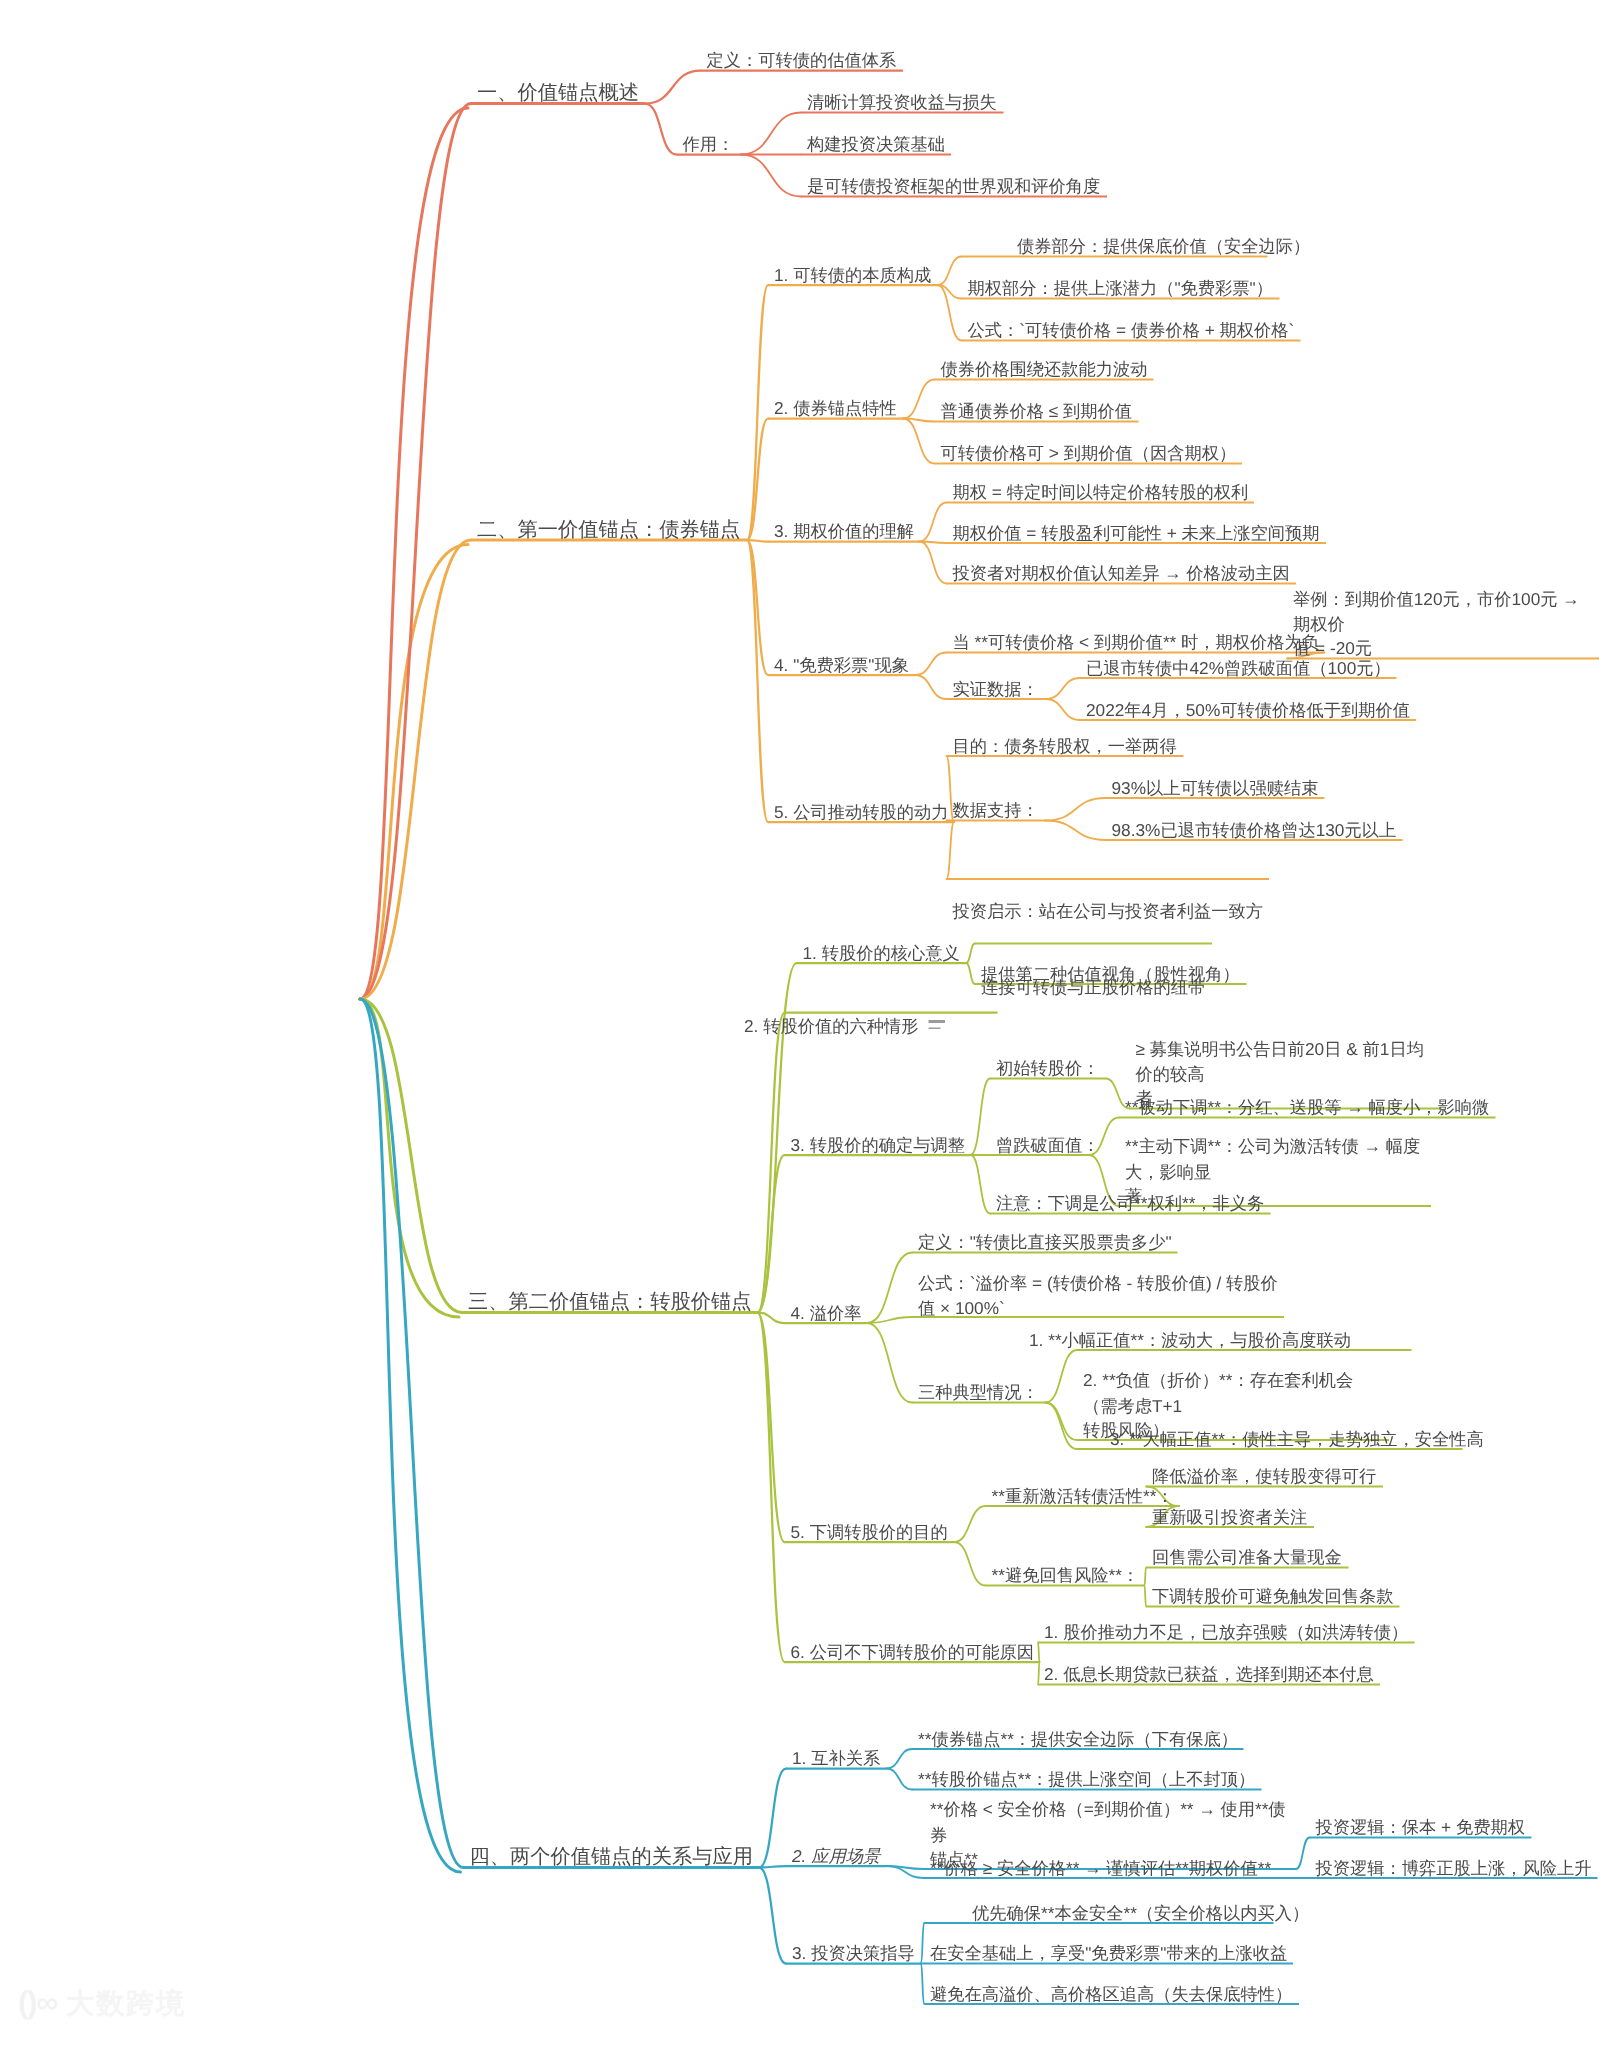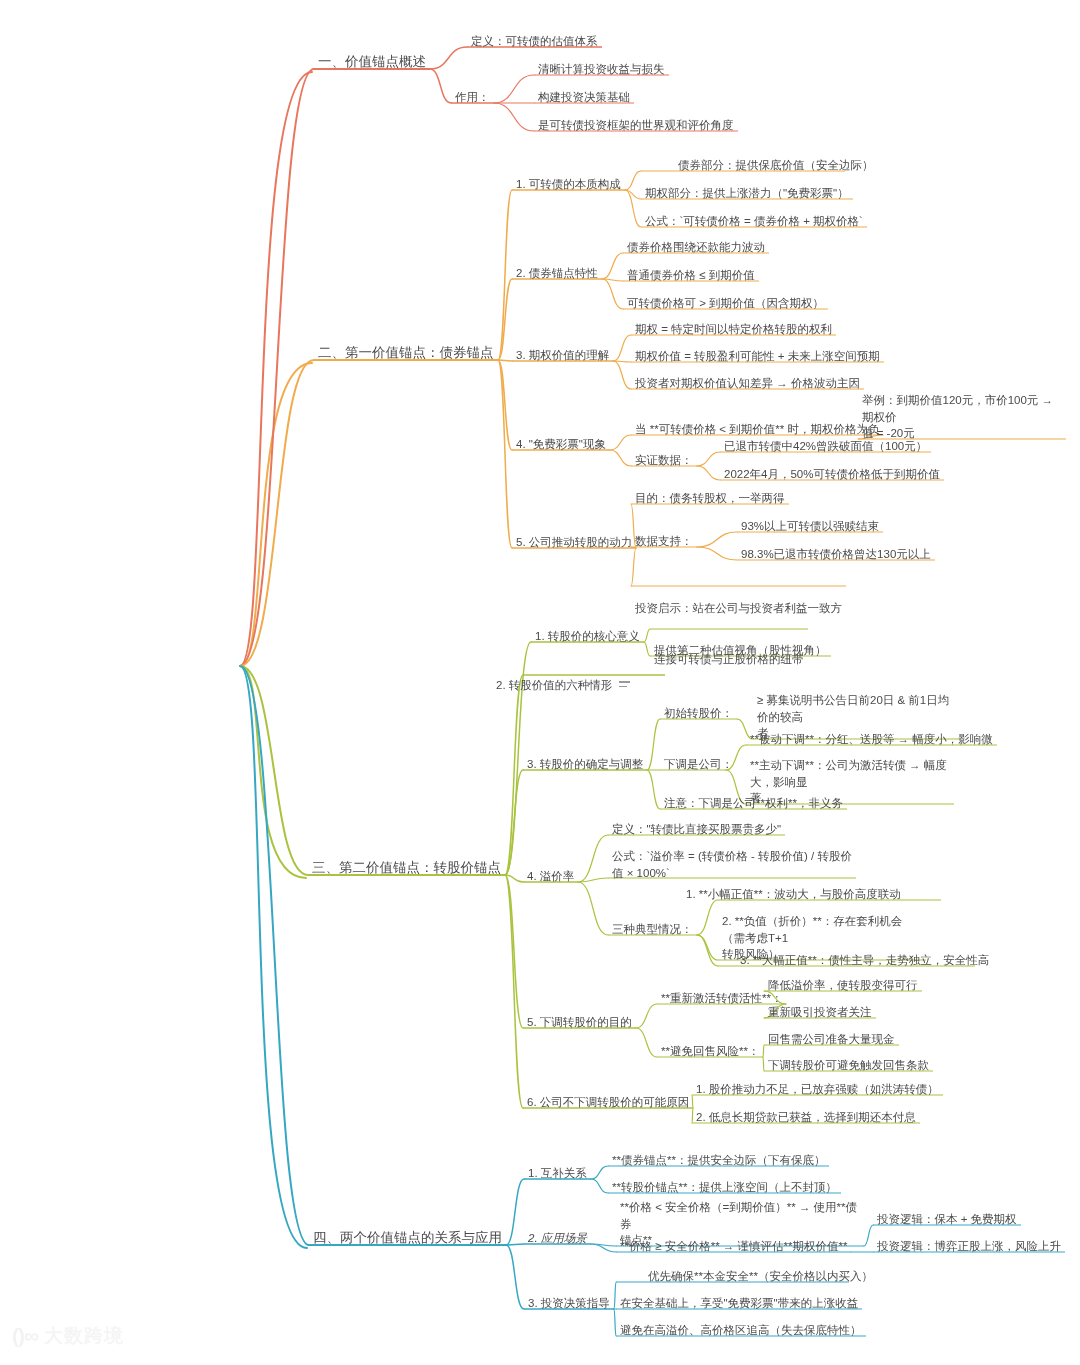--- a/index.html
+++ b/index.html
@@ -214,21 +214,21 @@
       <div class="node lvl3" style="left: 635px; top: 600px; font-family: Liberation Serif, serif;">投资启示：站在公司与投资者利益一致方</div>
       <div class="node lvl1" style="left: 312px; top: 858px;">三、第二价值锚点：转股价锚点</div>
       <div class="node lvl2" style="left: 535px; top: 628px;">1. 转股价的核心意义</div>
       <div class="node lvl3" style="left: 654px; top: 615px; margin-top: 36px;">连接可转债与正股价格的纽带</div>
       <div class="node lvl3" style="left: 654px; top: 642px;">提供第二种估值视角（股性视角）</div>
       <div class="node lvl2" style="left: 496px; top: 661px; margin-top: 16px;">2. 转股价值的六种情形<span class="collapse-icon"><i></i><i></i></span></div>
       <div class="node lvl2" style="left: 527px; top: 756px;">3. 转股价的确定与调整</div>
       <div class="node lvl3" style="left: 664px; top: 705px;">初始转股价：</div>
       <div class="node lvl4" style="left: 757px; top: 692px; width: 200px;">≥ 募集说明书公告日前20日 &amp; 前1日均价的较高
 者</div>
-      <div class="node lvl3" style="left: 664px; top: 756px;">下调是公司：</div>
+      <div class="node lvl3" style="left: 664px; top: 756px;">曾跌破面值：</div>
       <div class="node lvl4" style="left: 750px; top: 731px;">**被动下调**：分红、送股等 → 幅度小，影响微</div>
       <div class="node lvl4" style="left: 750px; top: 757px; width: 200px;">**主动下调**：公司为激活转债 → 幅度大，影响显
 著</div>
       <div class="node lvl3" style="left: 664px; top: 795px;">注意：下调是公司**权利**，非义务</div>
       <div class="node lvl2" style="left: 527px; top: 868px;">4. 溢价率</div>
       <div class="node lvl3" style="left: 612px; top: 821px;">定义："转债比直接买股票贵多少"</div>
       <div class="node lvl3" style="left: 612px; top: 848px; width: 240px;">公式：`溢价率 = (转债价格 - 转股价值) / 转股价
 值 × 100%`</div>
       <div class="node lvl3" style="left: 612px; top: 921px;">三种典型情况：</div>
       <div class="node lvl4" style="left: 686px; top: 886px; text-align: center;">1. **小幅正值**：波动大，与股价高度联动</div>

